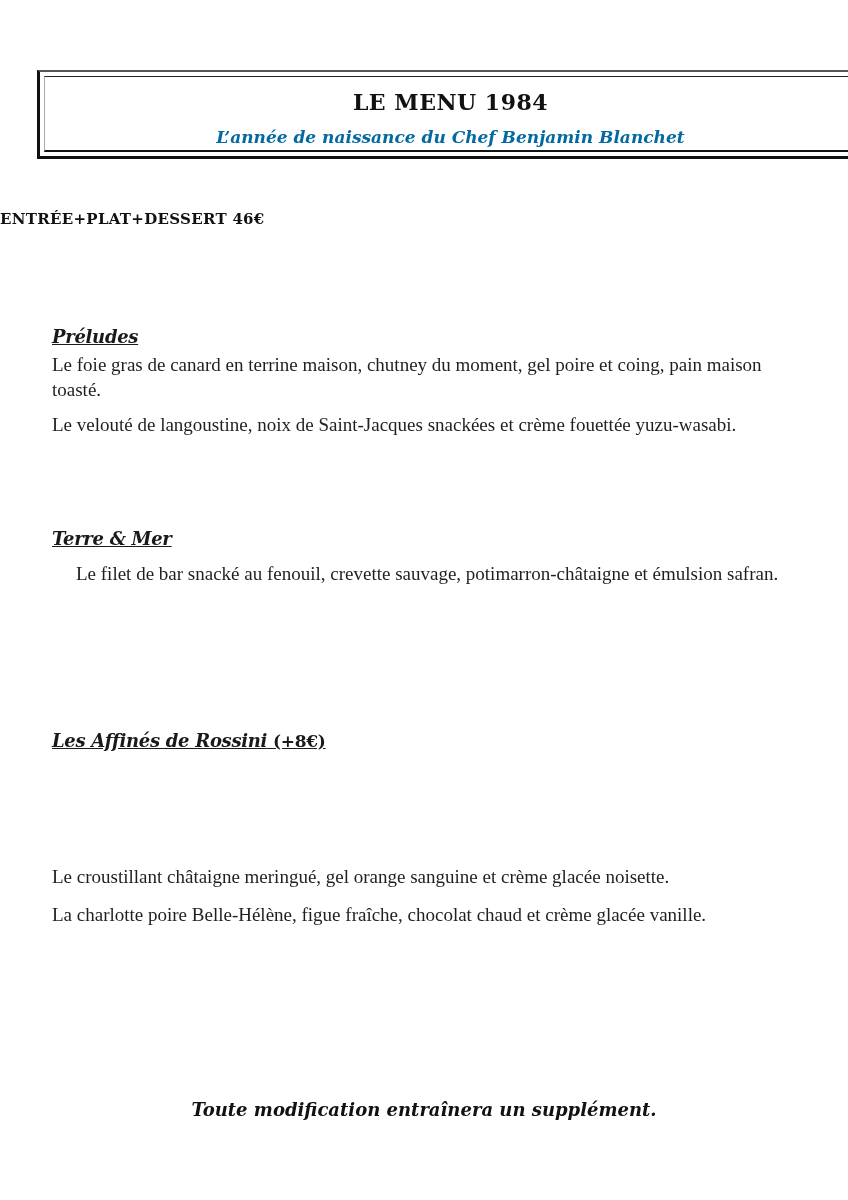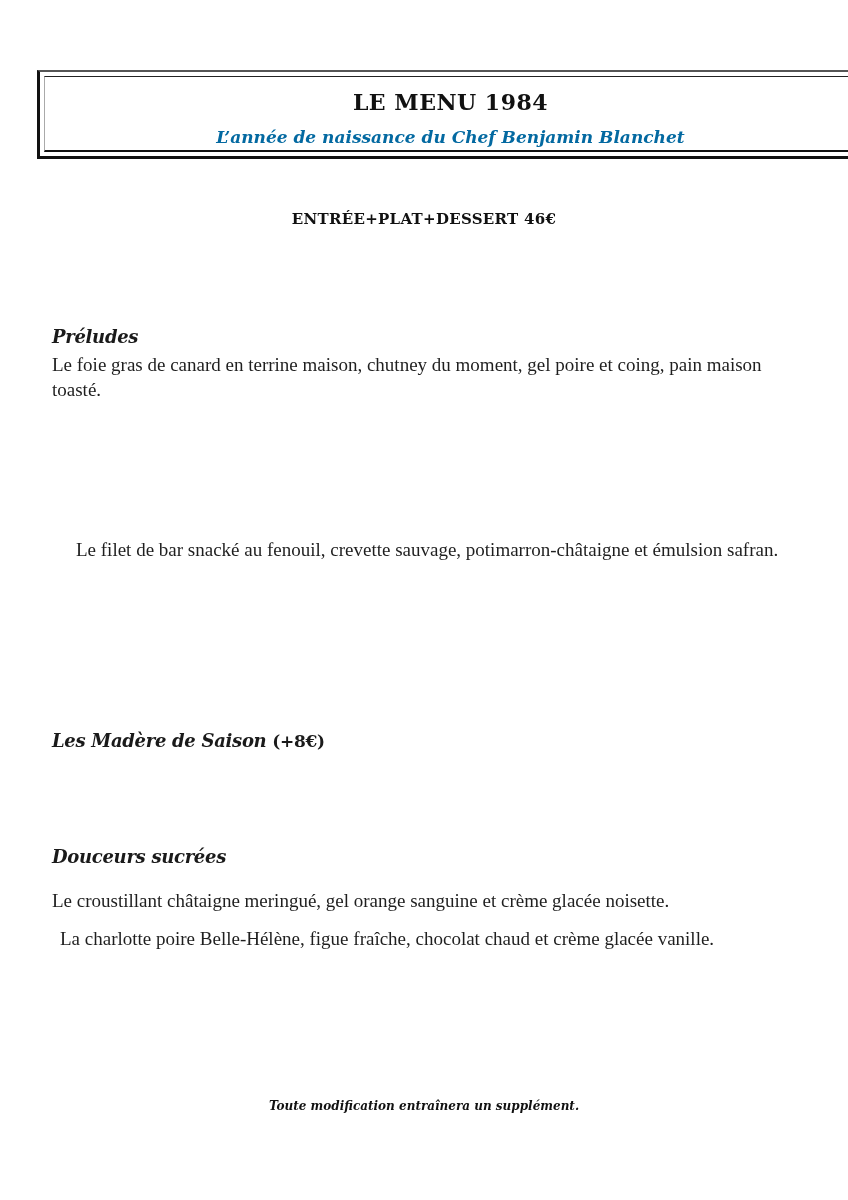--- a/index.html
+++ b/index.html
@@ -64,41 +64,41 @@
       font-weight: bold;
       font-style: italic;
       font-size: 17px;
       color: #0369a1;
     }
     .price-line {
       position: absolute;
       left: 0;
       right: 0;
       top: 210px;
-      text-align: center;
       font-family: "DejaVu Serif", serif;
       font-weight: bold;
       font-size: 15px;
       letter-spacing: 0.3px;
       font-variant: small-caps;
       color: #111;
     }
     .section {
       position: absolute;
       left: 52px;
       width: 760px;
     }
     .section-title {
       font-family: "DejaVu Serif", serif;
       font-style: italic;
       font-size: 18px;
       color: #1a1a1a;
       margin: 0;
       line-height: 24px;
       letter-spacing: -0.3px;
+      text-decoration: underline;
     }
     .section-title .supplement {
       font-family: "DejaVu Serif", serif;
       font-style: normal;
       font-weight: bold;
       font-size: 17px;
     }
     .dish {
       font-family: "Liberation Serif", serif;
       font-size: 19px;
@@ -108,55 +108,56 @@
     }
     .footer-note {
       position: absolute;
       left: 0;
       right: 0;
       top: 1099px;
       text-align: center;
       font-family: "DejaVu Serif", serif;
       font-style: italic;
       font-weight: bold;
-      font-size: 12px;
+      font-size: 18px;
       color: #111;
     }
   </style>
 </head>
 <body>
 
 <div class="header-frame">
   <div class="header-inner">
     <div class="menu-title">LE MENU 1984</div>
     <div class="menu-subtitle">L’année de naissance du Chef Benjamin Blanchet</div>
   </div>
 </div>
 
 <div class="price-line">ENTRÉE+PLAT+DESSERT 46€</div>
 
 <div class="section" style="top:325px;">
   <h2 class="section-title">
     <span>Préludes</span>
   </h2>
   <p class="dish" style="margin-top:4px;">Le foie gras de canard en terrine maison, chutney du moment, gel poire et coing, pain maison toasté.</p>
+  <p class="dish" style="margin-top:11px;">Le velouté de langoustine, noix de Saint-Jacques snackées et crème fouettée yuzu-wasabi.</p>
 </div>
 
 <div class="section" style="top:527px;">
+  <h2 class="section-title">
+    <span>Terre &amp; Mer</span>
+  </h2>
   <p class="dish" style="margin-top:11px;margin-left:24px;">Le filet de bar snacké au fenouil, crevette sauvage, potimarron-châtaigne et émulsion safran.</p>
 </div>
 
 <div class="section" style="top:729px;">
   <h2 class="section-title">
-    <span>Les Madère de Saison</span>
+    <span>Les Affinés de Rossini</span>
     <span class="supplement">(+8€)</span>
   </h2>
 </div>
 
 <div class="section" style="top:845px;">
-  <h2 class="section-title">
-    <span>Douceurs sucrées</span>
-  </h2>
   <p class="dish" style="margin-top:20px;">Le croustillant châtaigne meringué, gel orange sanguine et crème glacée noisette.</p>
-  <p class="dish" style="margin-top:13px;margin-left:8px;">La charlotte poire Belle-Hélène, figue fraîche, chocolat chaud et crème glacée vanille.</p>
+  <p class="dish" style="margin-top:13px;">La charlotte poire Belle-Hélène, figue fraîche, chocolat chaud et crème glacée vanille.</p>
 </div>
 
 <div class="footer-note">Toute modification entraînera un supplément.</div>
 
 </body></html>

